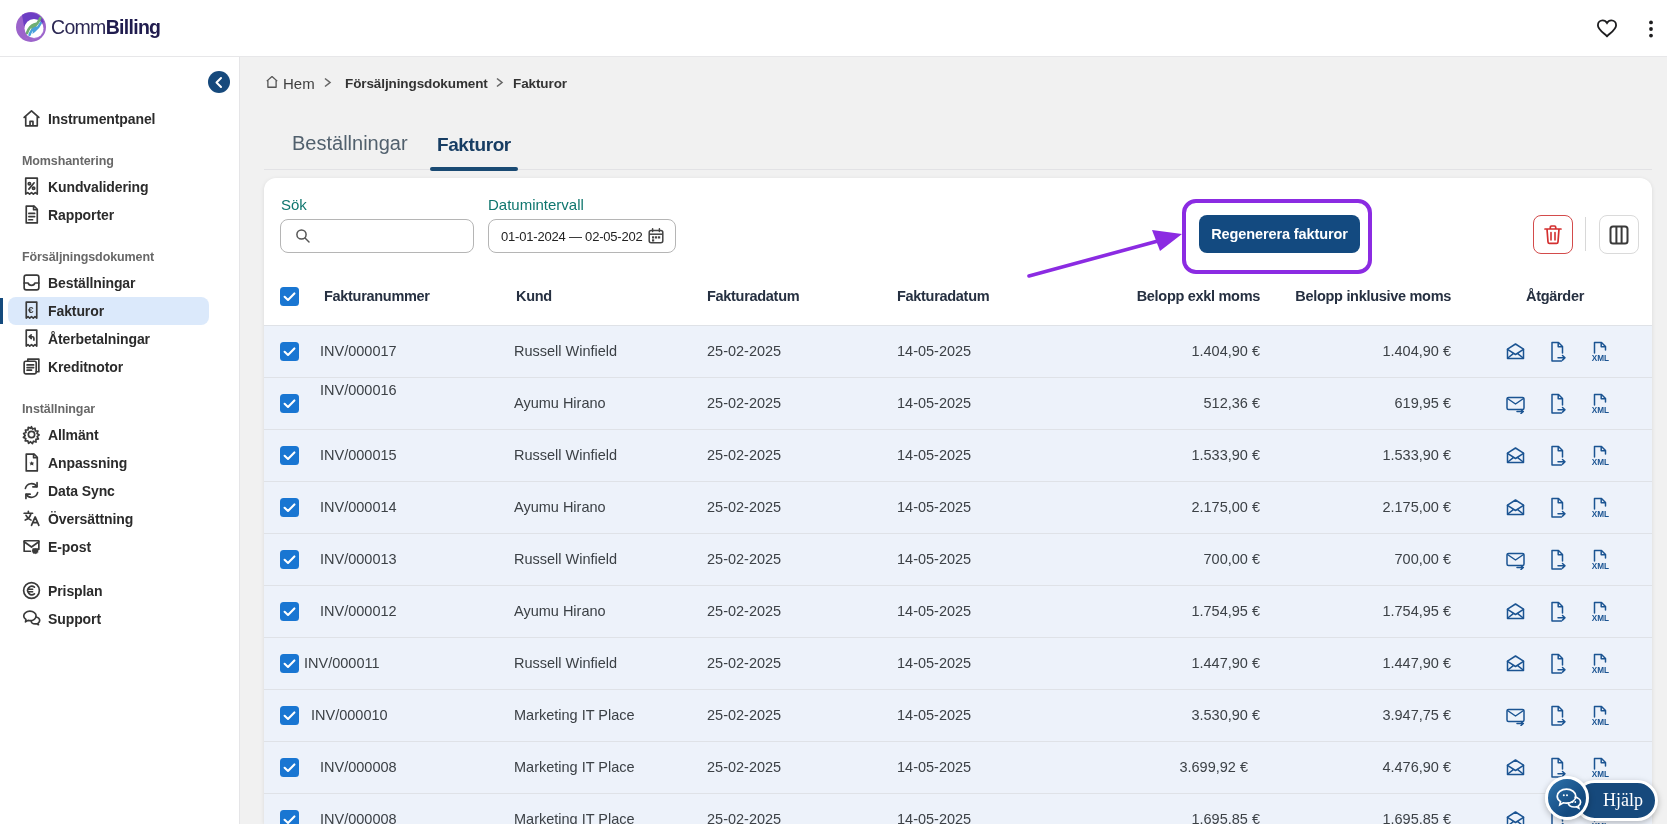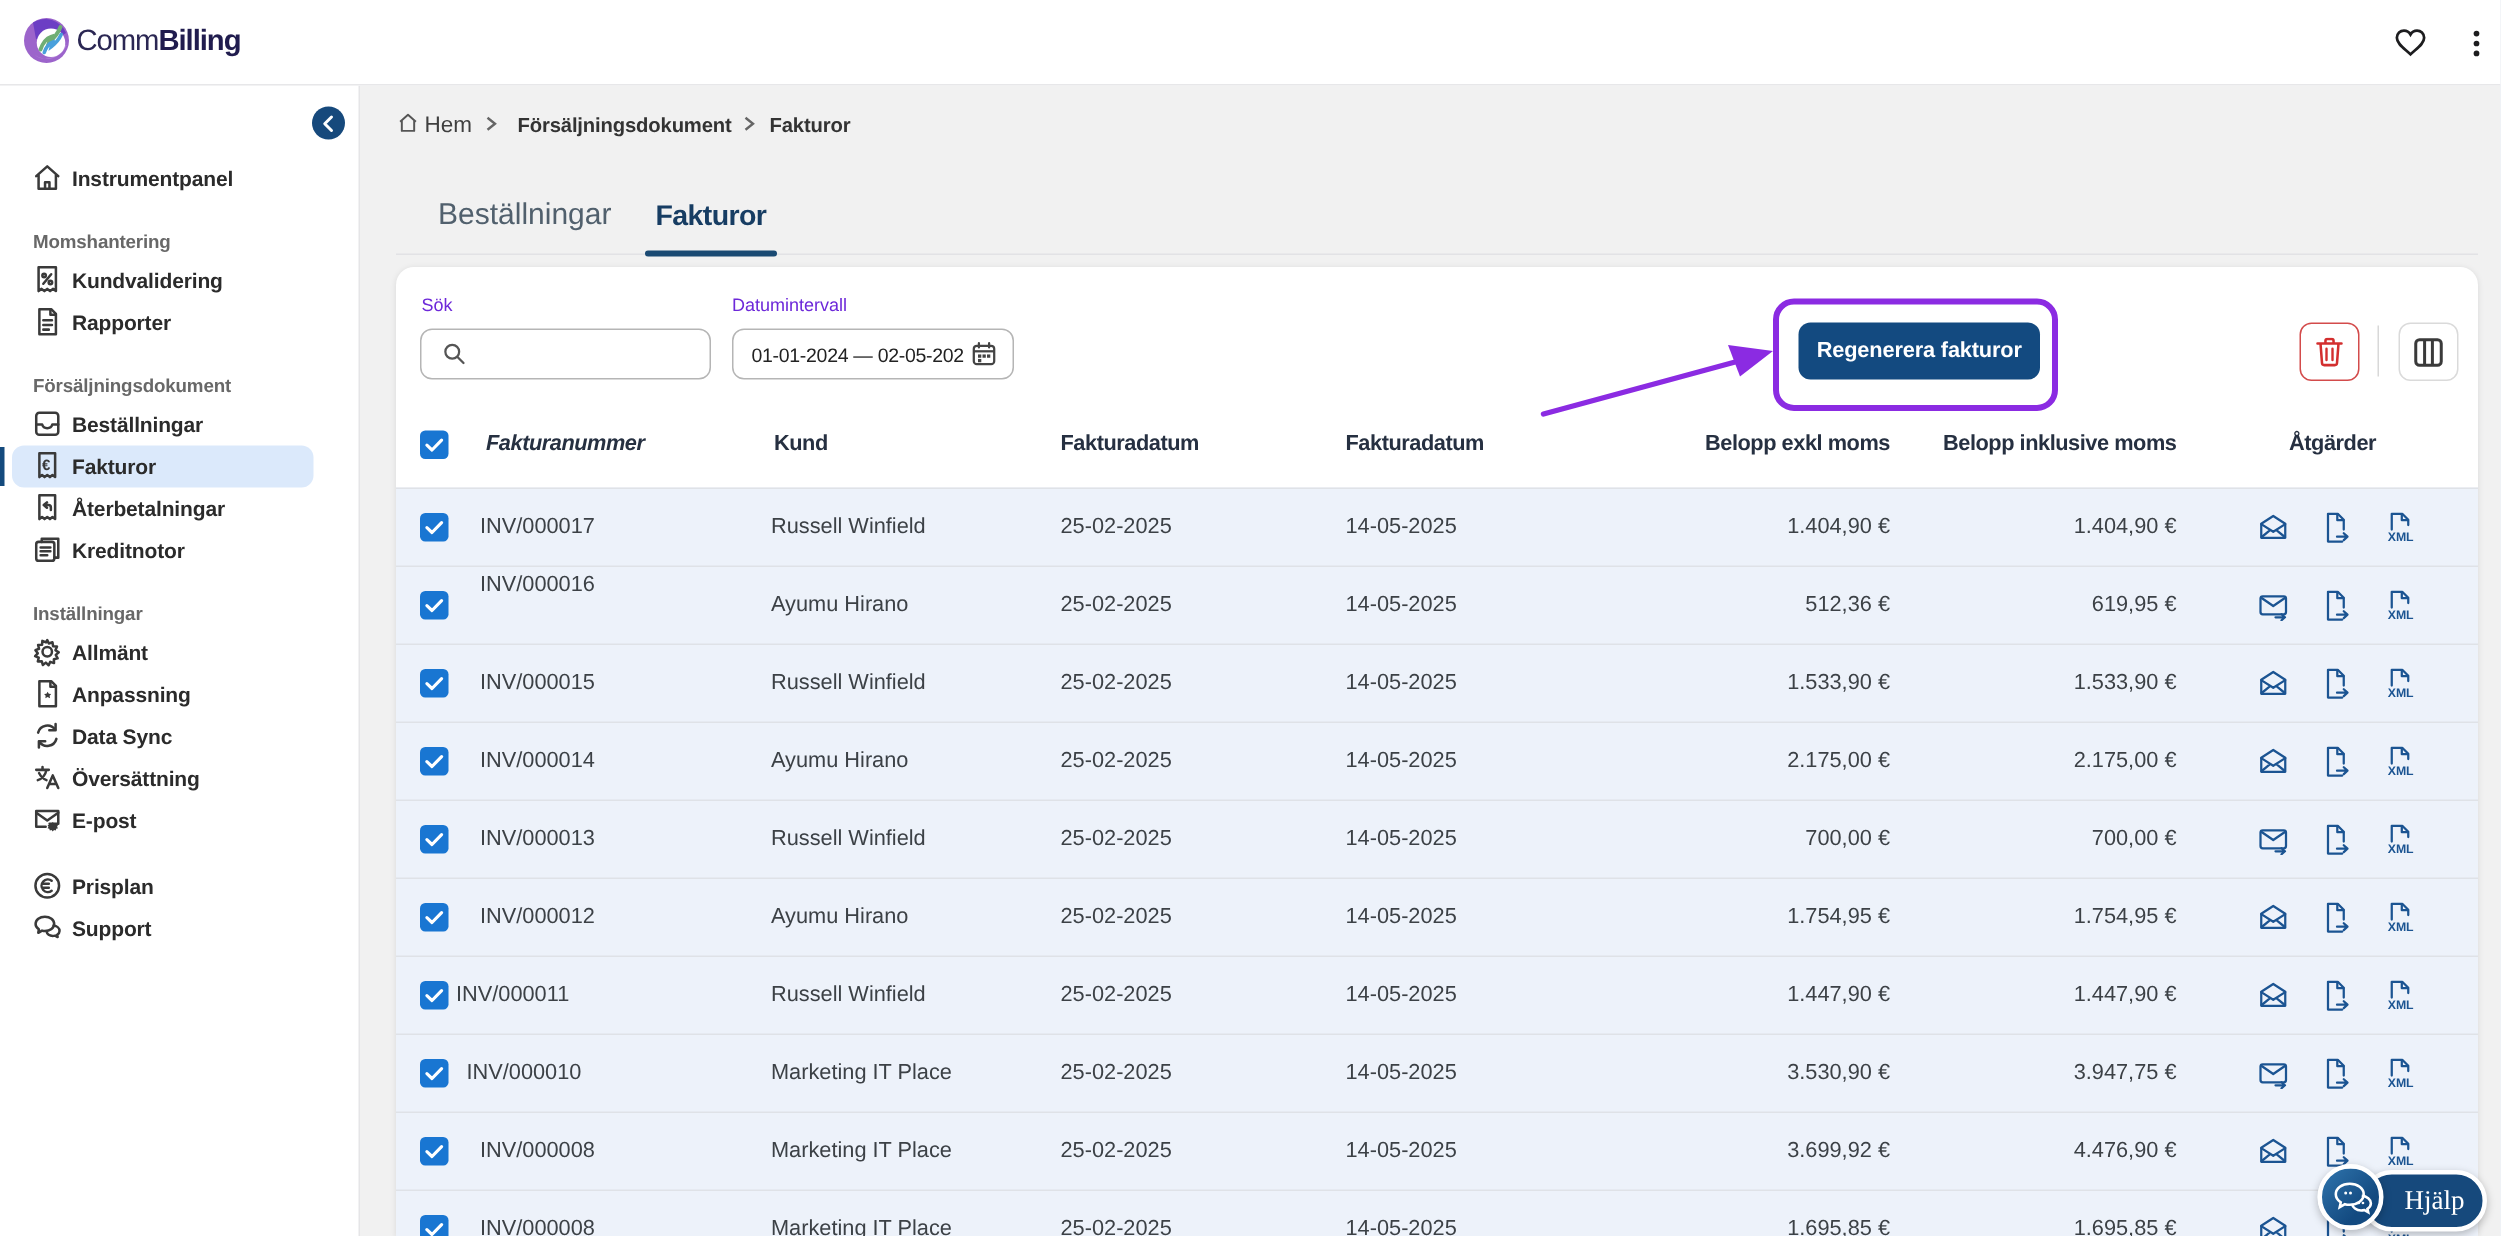--- a/index.html
+++ b/index.html
@@ -28,21 +28,21 @@
   .crumb.bold { font-weight:600; font-size:13.5px; color:#333; top:76px; letter-spacing:-0.1px; }
 
   
   .tab { position:absolute; top:132px; font-size:20px; }
   #tabdivider { position:absolute; left:264px; top:169px; width:1388px; height:1px; background:#e2e2e5; }
   #tabunderline { position:absolute; left:430px; top:167px; width:88px; height:4px; background:#1a4a73; border-radius:2px; }
 
   
   #card { position:absolute; left:264px; top:178px; width:1388px; height:646px; background:#fff; border-radius:12px 12px 0 0; box-shadow:0 1px 4px rgba(0,0,0,0.10); }
 
-  .fieldlabel { position:absolute; top:18px; font-size:12px; color:#6d28d9; }
+  .fieldlabel { position:absolute; top:18px; font-size:15px; color:#0f766e; }
   .inputbox { position:absolute; top:41px; height:34px; border:1px solid #b5b5b5; border-radius:8px; background:#fff; }
 
   
   #regbtn { position:absolute; left:935px; top:37px; width:161px; height:38px; background:#134a80; border-radius:8px; color:#fff; font-size:14.5px; font-weight:700; text-align:center; line-height:38px; letter-spacing:-0.1px; }
   #massbtn { position:absolute; left:1108px; top:37px; width:148px; height:38px; border:1px solid #2b5175; border-radius:8px; color:#1467b0; font-size:14.5px; font-weight:600; line-height:36px; text-align:left; padding-left:17px; letter-spacing:-0.1px; }
   #trashbtn { position:absolute; left:1269px; top:37px; width:40px; height:39px; border:1px solid #d34b4b; border-radius:8px; }
   #sepline { position:absolute; left:1321px; top:39px; width:1px; height:34px; background:#d8d8d8; }
   #colbtn { position:absolute; left:1335px; top:37px; width:40px; height:39px; border:1px solid #dadada; border-radius:8px; }
 
   
@@ -257,21 +257,21 @@
   <svg class="abs" style="left:760px; top:46px; z-index:6;" width="165" height="60" viewBox="0 0 165 60">
     <path d="M5 52 L134 17" stroke="#8b2be2" stroke-width="3.6" stroke-linecap="round"></path>
     <path d="M158 10 L128 6 L136 27 Z" fill="#8b2be2"></path>
   </svg>
 
   <div class="cbx" style="left:16px; top:109px;">
       <svg width="15" height="15" viewBox="0 0 15 15">
         <path d="M2.6 7.8 L6 11 L12.4 4.4" fill="none" stroke="#fff" stroke-width="2.1" stroke-linecap="round" stroke-linejoin="round"></path>
       </svg>
     </div>
-  <div class="th" style="left:60px;font-style:italic;">Fakturanummer</div>
+  <div class="th" style="left:60px;">Fakturanummer</div>
   <div class="th" style="left:252px;">Kund</div>
   <div class="th" style="left:443px;">Fakturadatum</div>
   <div class="th" style="left:633px;">Fakturadatum</div>
   <div class="th" style="right:392px; text-align:right;">Belopp exkl moms</div>
   <div class="th" style="right:201px; text-align:right;">Belopp inklusive moms</div>
   <div class="th" style="left:1262px;">Åtgärder</div>
 
   <div class="rowsbg"></div>
   <div id="rows">
       <div class="rowline" style="top:147px"></div>
@@ -488,21 +488,21 @@
       <div class="rowline" style="top:563px"></div>
       <div class="cbx" style="left:16px; top:579.5px">
         <svg width="15" height="15" viewBox="0 0 15 15">
           <path d="M2.6 7.8 L6 11 L12.4 4.4" fill="none" stroke="#fff" stroke-width="2.1" stroke-linecap="round" stroke-linejoin="round"></path>
         </svg>
       </div>
       <div class="cell" style="left:56px; top:581px">INV/000008</div>
       <div class="cell" style="left:250px; top:581px">Marketing IT Place</div>
       <div class="cell" style="left:443px; top:581px">25-02-2025</div>
       <div class="cell" style="left:633px; top:581px">14-05-2025</div>
-      <div class="cell" style="right:392px; text-align:left; top:581px">3.699,92 €</div>
+      <div class="cell" style="right:404px; text-align:left; top:581px">3.699,92 €</div>
       <div class="cell" style="right:201px; text-align:right; top:581px">4.476,90 €</div>
       <svg class="acticon" style="left:1241px; top:579px" viewBox="0 0 21 21">
         <path d="M2.5 8.2 L10.5 3 L18.5 8.2 V17.5 H2.5 Z" fill="none" stroke="#1b5492" stroke-width="1.5" stroke-linecap="round" stroke-linejoin="round"></path>
         <path d="M2.5 8.4 L10.5 13.5 L18.5 8.4 M2.8 17 L8 12.8 M13 12.8 L18.2 17" fill="none" stroke="#1b5492" stroke-width="1.5" stroke-linecap="round" stroke-linejoin="round"></path>
       </svg>
       <svg class="acticon" style="left:1283px; top:579px" viewBox="0 0 21 21">
         <path d="M14.5 20 H5 V1.5 H11.5 L15.5 5.5 V12" fill="none" stroke="#1b5492" stroke-width="1.5" stroke-linecap="round" stroke-linejoin="round"></path>
         <path d="M11.2 1.7 V5.8 H15.3" fill="none" stroke="#1b5492" stroke-width="1.5" stroke-linecap="round" stroke-linejoin="round"></path>
         <path d="M11 16.8 H17.5 M15.5 14.5 L18 16.8 L15.5 19.1" fill="none" stroke="#1b5492" stroke-width="1.5" stroke-linecap="round" stroke-linejoin="round"></path>
       </svg>

